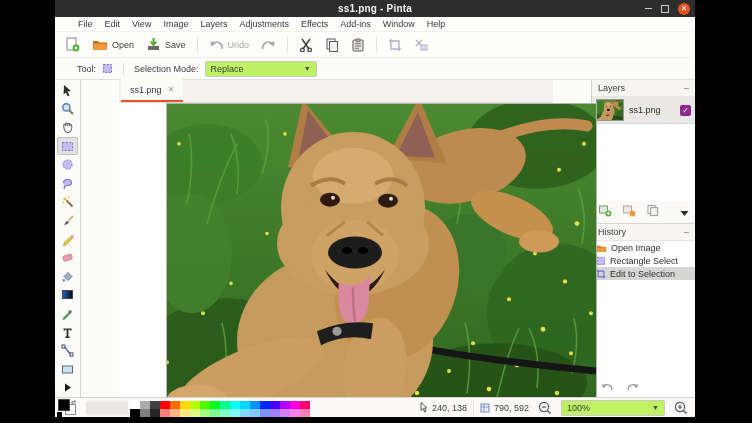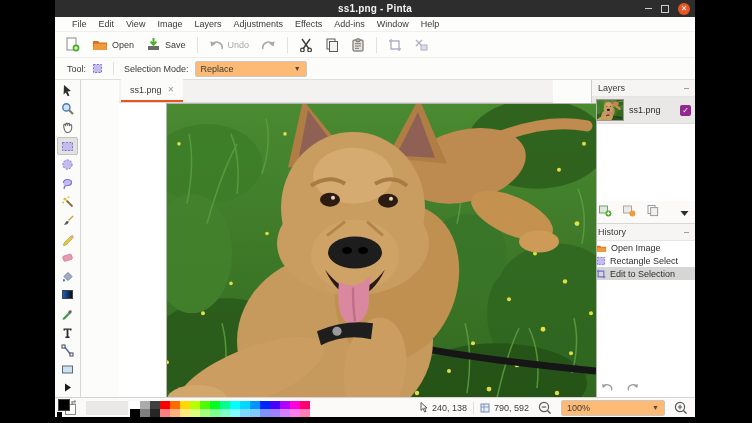--- a/index.html
+++ b/index.html
@@ -8,32 +8,32 @@
   .window{position:absolute;left:55px;top:0;width:640px;height:417px;background:#fcfcfb;
           display:flex;flex-direction:column;overflow:hidden;}
   
   .titlebar{height:17px;background:#2d2d2d;position:relative;display:flex;align-items:center;justify-content:center;flex:0 0 auto;}
   .titlebar .title{color:#f2f2f2;font-size:10px;font-weight:bold;letter-spacing:.2px;}
   .win-controls{position:absolute;right:5px;top:0;height:17px;display:flex;align-items:center;gap:9px;}
   .wc-min{width:7px;height:1.5px;background:#cfcfcf;}
   .wc-max{width:6px;height:6px;border:1px solid #cfcfcf;}
   .wc-close{width:12px;height:12px;border-radius:50%;background:#e95420;color:#fff;font-size:8px;line-height:12px;text-align:center;}
   
-  .menubar{height:14px;background:#fdfdfc;display:flex;align-items:center;padding-left:11px;flex:0 0 auto;}
+  .menubar{height:14px;background:#fdfdfc;display:flex;align-items:center;padding-left:17px;flex:0 0 auto;}
   .menu-item{font-size:9px;color:#3a3a3a;padding:0 6px;}
   
   .toolbar{height:25px;background:#fdfdfc;border-top:1px solid #f0efee;display:flex;align-items:center;padding-left:6px;gap:4px;flex:0 0 auto;}
   .tb-btn{display:flex;align-items:center;gap:4px;padding:2px 4px;font-size:9px;color:#3a3a3a;}
   .tb-btn.disabled{color:#a9a9a9;}
   .tb-sep{width:1px;height:16px;background:#e2e1e0;margin:0 3px;}
   
   .tooloptions{height:21px;background:#fcfcfb;border-top:1px solid #ececeb;border-bottom:1px solid #e0dfde;
-               display:flex;align-items:center;padding-left:12px;gap:6px;font-size:9px;color:#3a3a3a;flex:0 0 auto;}
+               display:flex;align-items:center;padding-left:22px;gap:6px;font-size:9px;color:#3a3a3a;flex:0 0 auto;}
   .to-sep{width:1px;height:13px;background:#e2e1e0;margin:0 4px;}
-  .combo{display:flex;align-items:center;justify-content:space-between;background:#fdba74;border:1px solid #c8c7c6;
+  .combo{display:flex;align-items:center;justify-content:space-between;background:#bef264;border:1px solid #c8c7c6;
          border-radius:2px;height:14px;padding:0 5px;font-size:9px;color:#3a3a3a;}
   .combo .arr{font-size:7px;color:#4a4a4a;margin-left:6px;}
   .selmode-combo{width:100px;}
   
   .mainrow{flex:1 1 auto;display:flex;min-height:0;gap:38px;}
   .toolpalette{width:25px;background:#fbfbfa;border-right:1px solid #d8d7d6;display:flex;flex-direction:column;align-items:center;padding-top:1px;}
   .tool-btn{width:21px;height:19px;display:flex;align-items:center;justify-content:center;border:1px solid transparent;border-radius:2px;box-sizing:border-box;}
   .tool-btn.active{background:#e3e2e1;border-color:#c2c1c0;}
   
   .canvascol{flex:1 1 auto;display:flex;flex-direction:column;background:#fff;min-width:0;}

